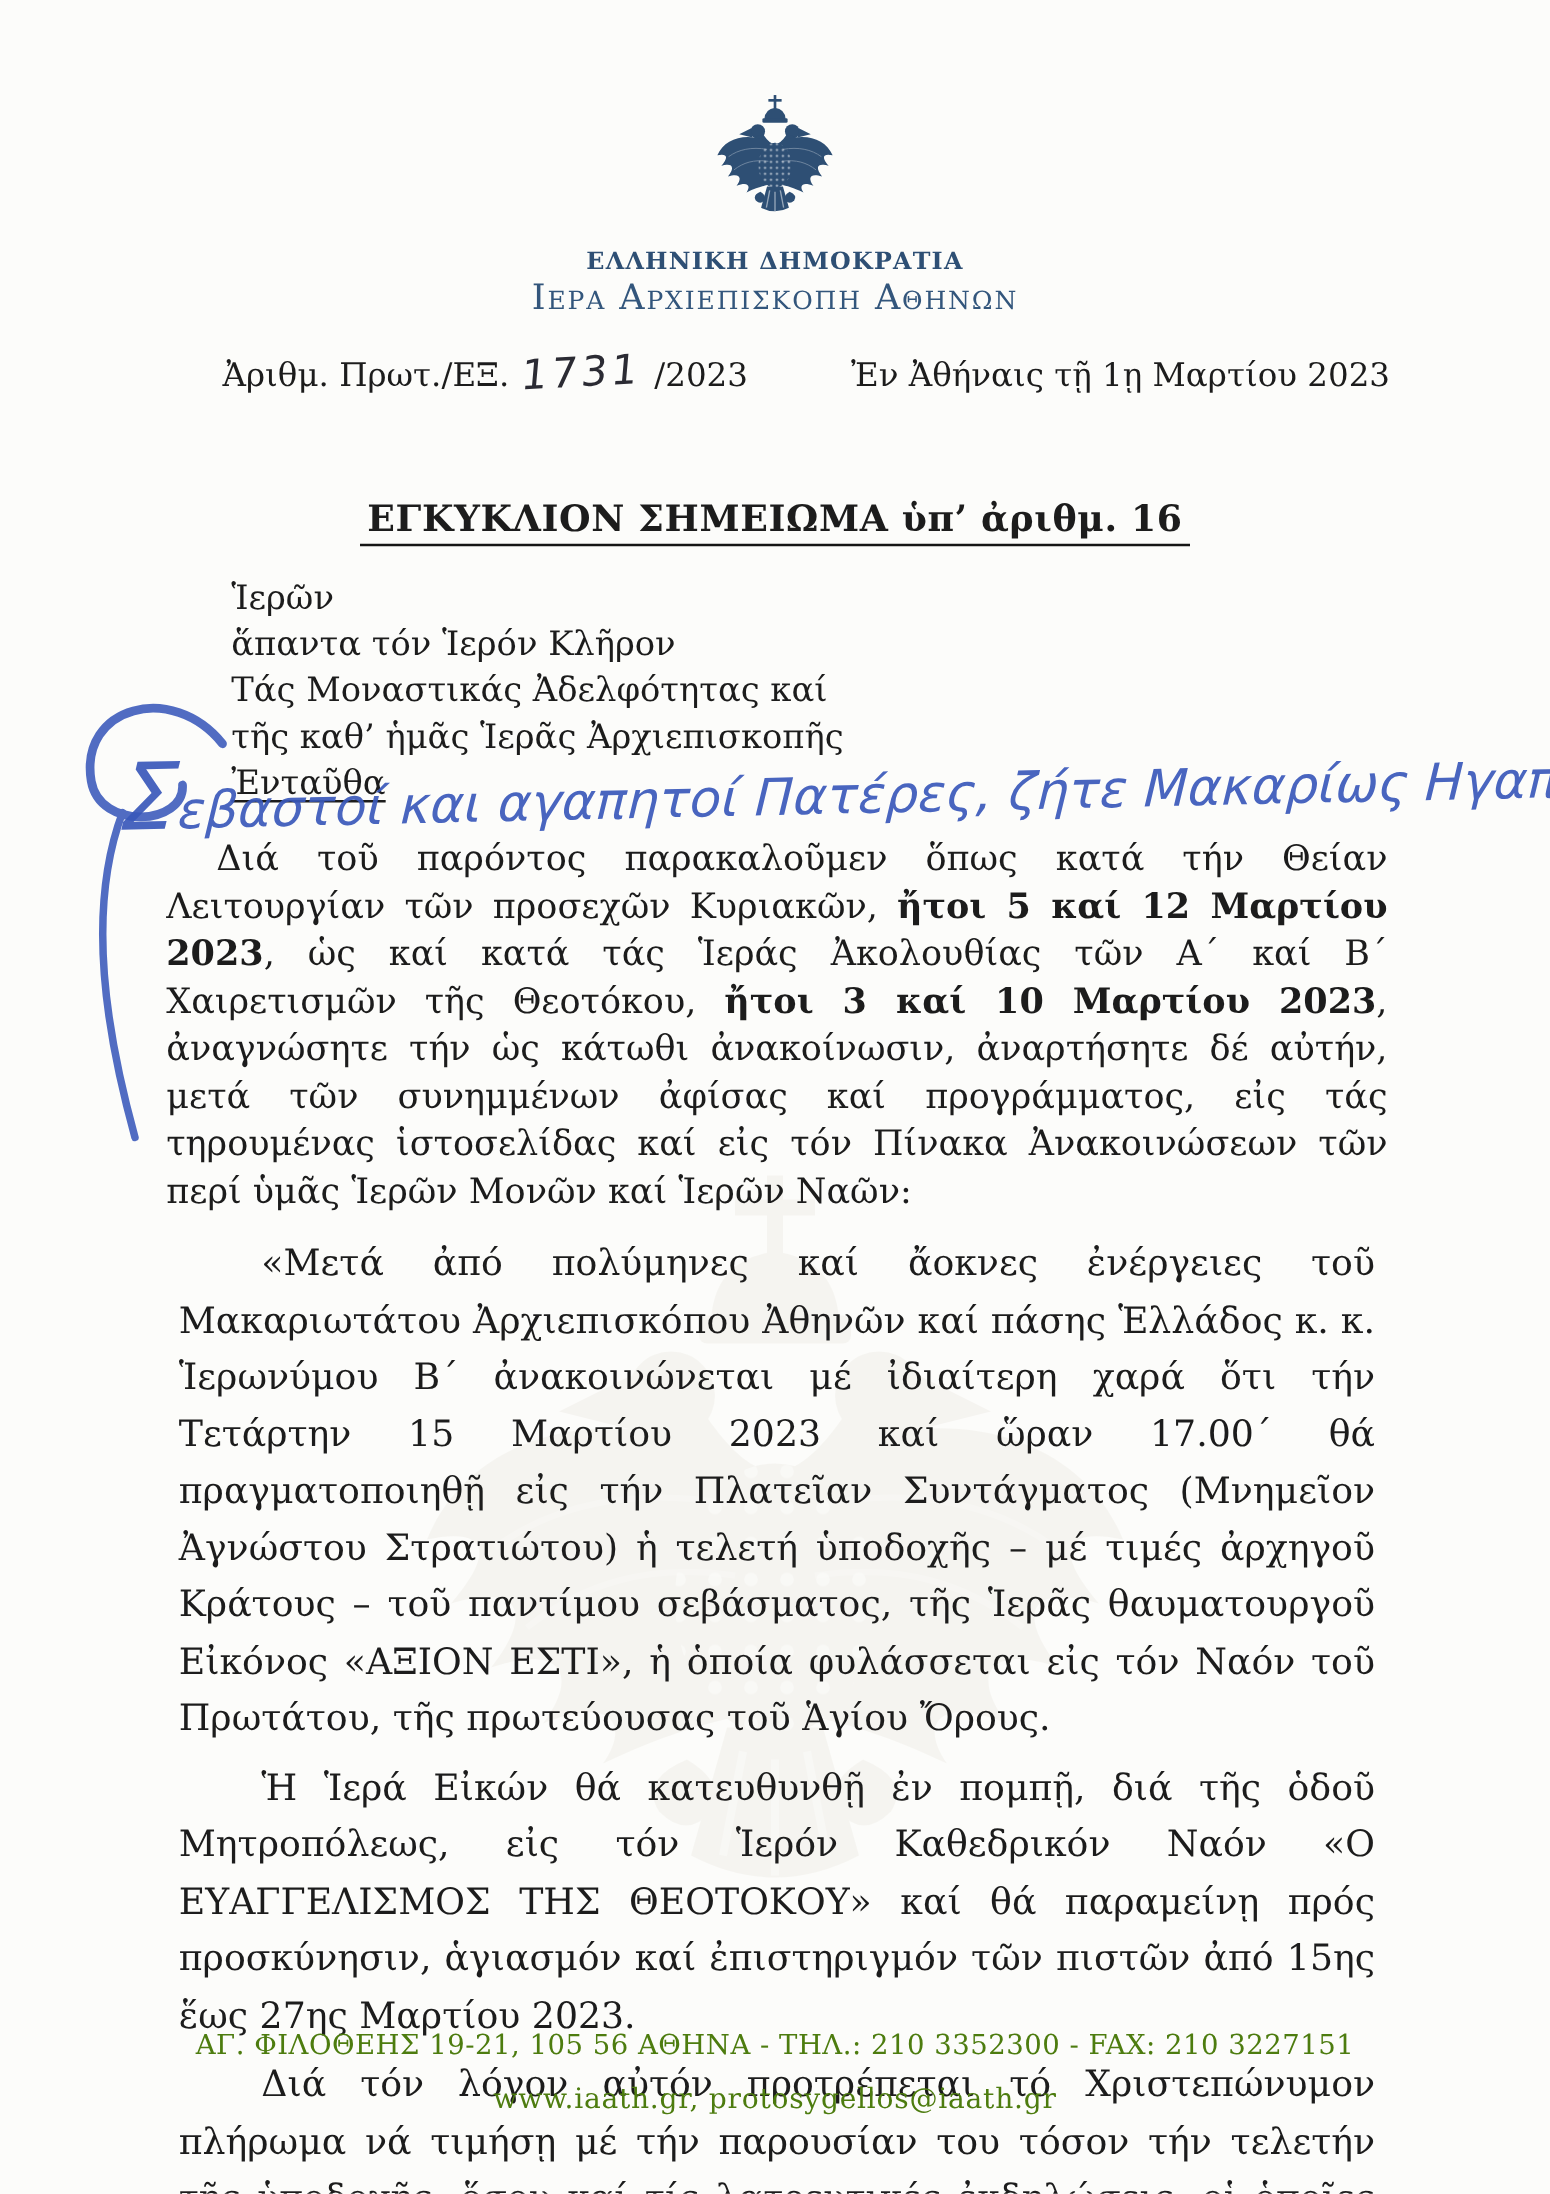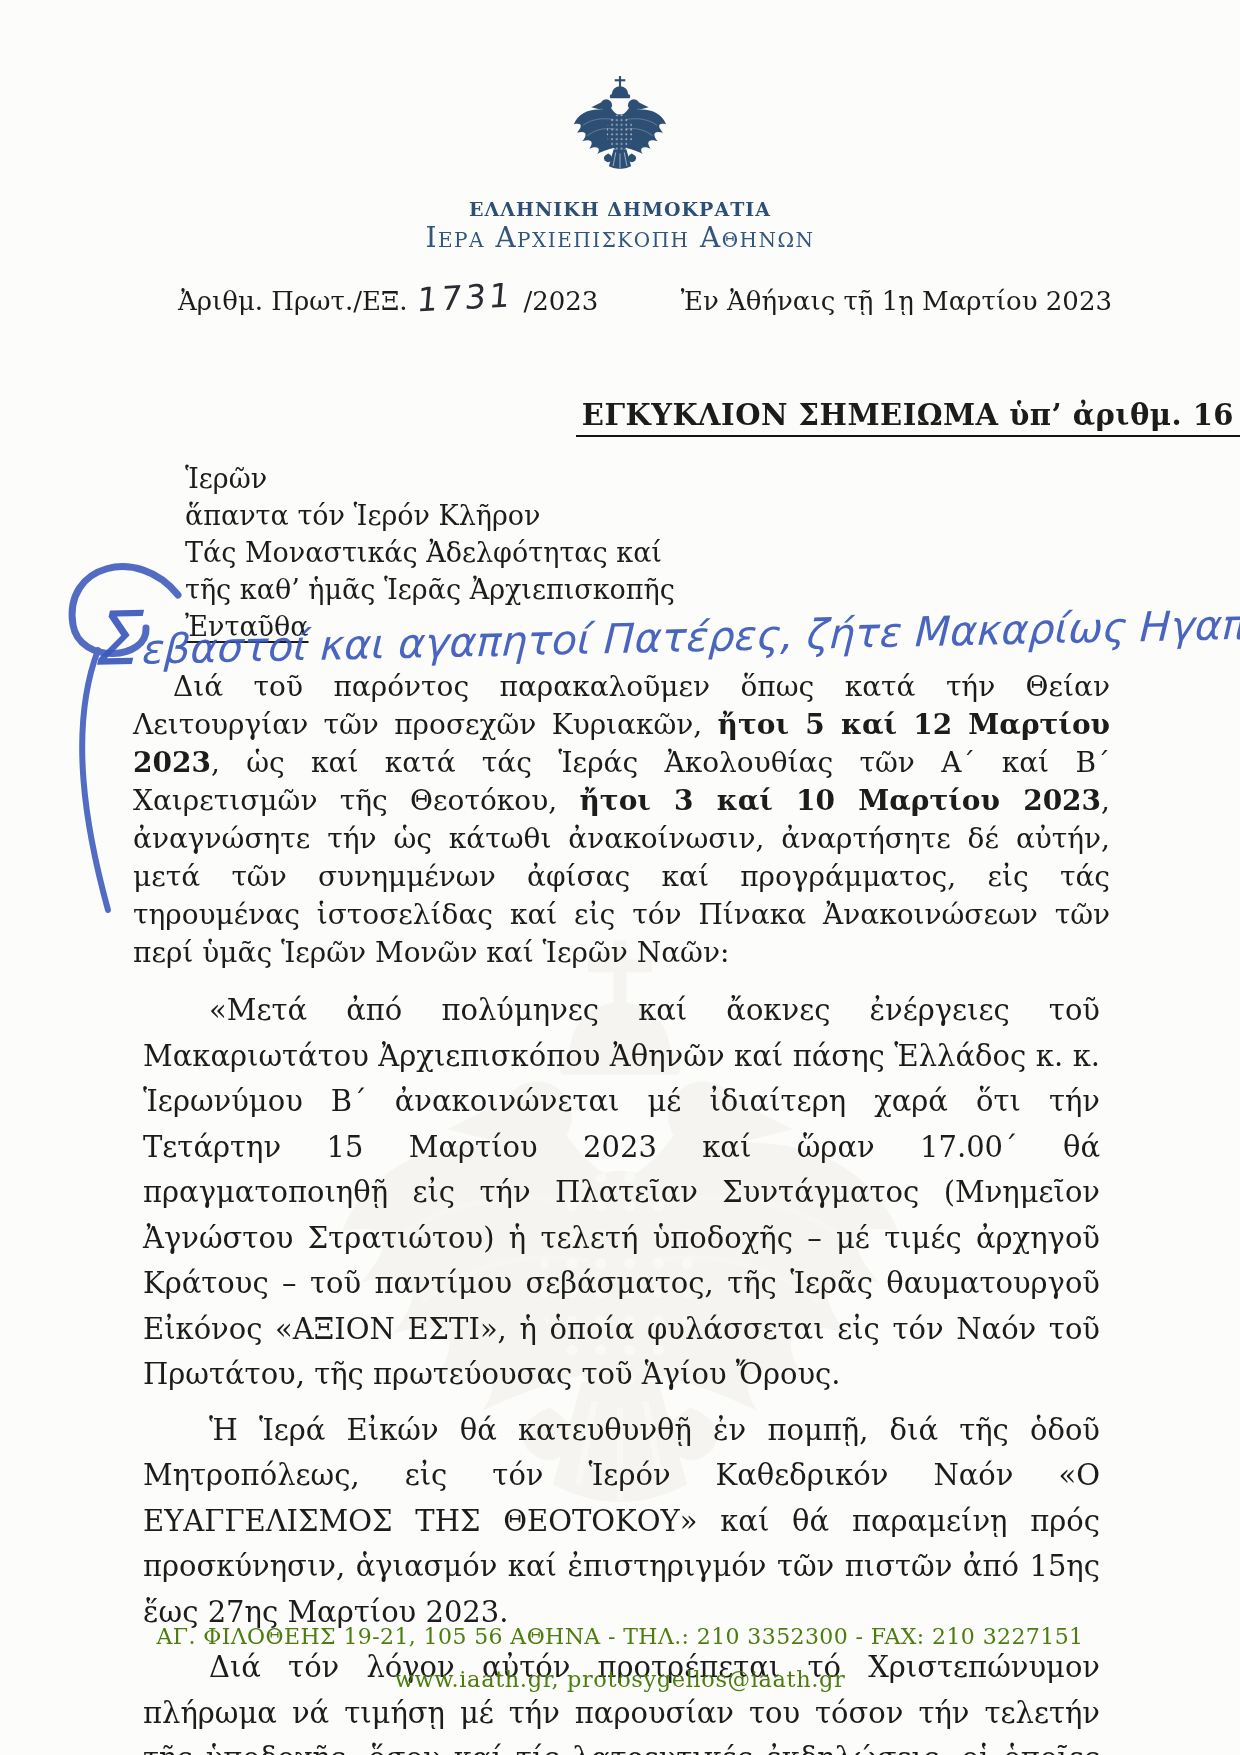--- a/index.html
+++ b/index.html
@@ -32,21 +32,21 @@
   }
   .proto-left{display:flex;align-items:flex-end;gap:10px;}
   .hand-number{
     font-family:"DejaVu Sans",sans-serif;
     font-size:33px;color:#2b2b33;letter-spacing:3px;
     transform:rotate(-3deg) skewX(-8deg);
     display:inline-block;line-height:1;position:relative;top:-2px;
   }
   
   .title{
-    left:0;right:0;top:398px;text-align:right;
+    left:0;right:0;top:398px;text-align:center;
   }
   .title span{
     font-size:29px;font-weight:bold;
     border-bottom:2.5px solid #151515;padding:0 6px 3px;
     letter-spacing:0.5px;
   }
   
   .recipients{left:185px;top:460px;font-size:27px;line-height:37px;}
   .recipients .place{text-decoration:underline;text-underline-offset:5px;}
   

